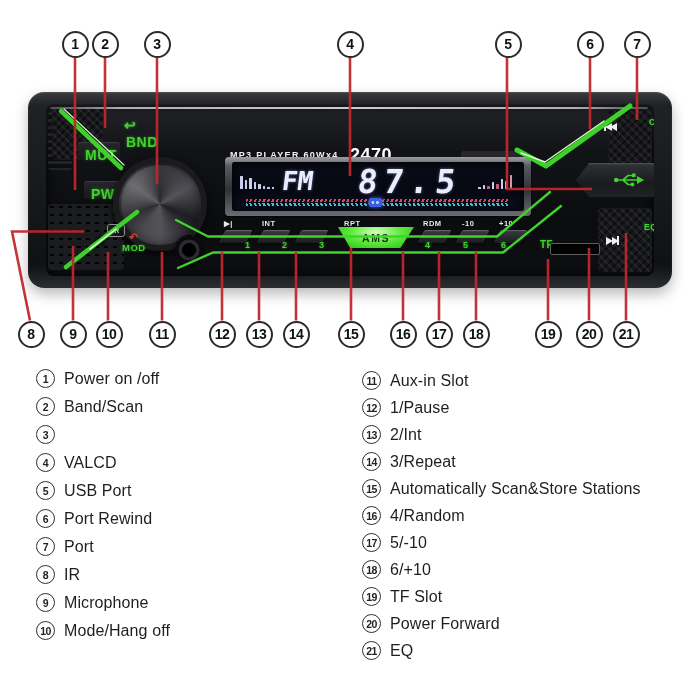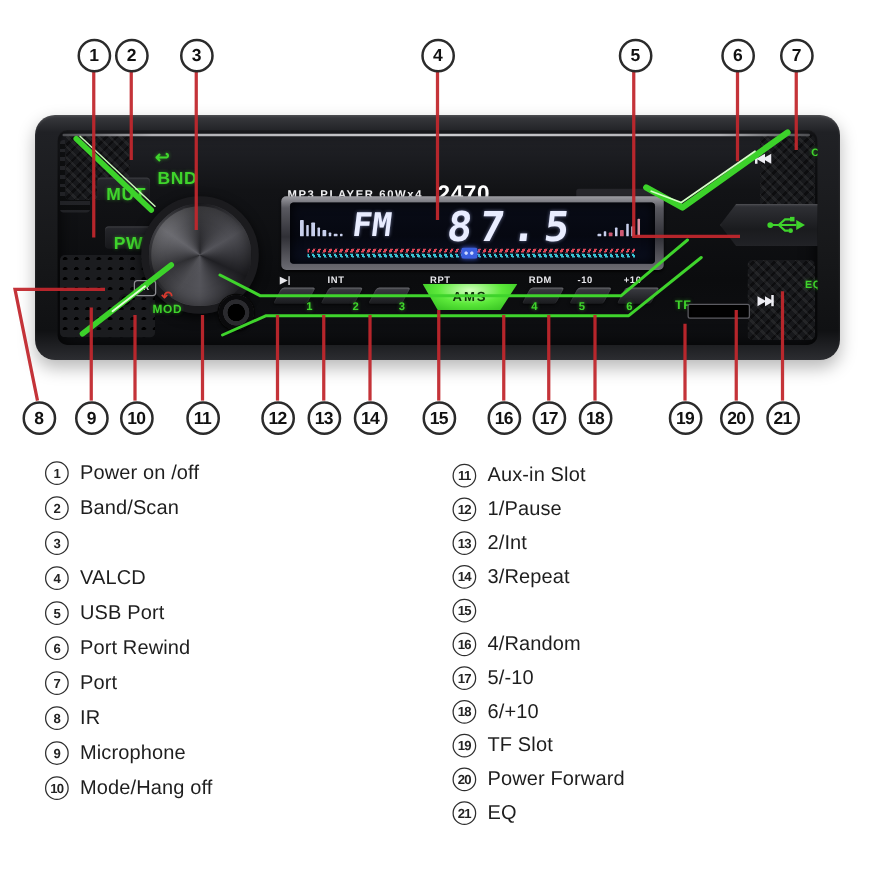--- a/index.html
+++ b/index.html
@@ -410,20 +410,21 @@
   <div class="lrow">
       <span class="lnum">13</span>
       <span class="ltext">2/Int</span>
     </div>
   <div class="lrow">
       <span class="lnum">14</span>
       <span class="ltext">3/Repeat</span>
     </div>
   <div class="lrow">
       <span class="lnum">15</span>
+      <span class="ltext">Automatically Scan&amp;Store Stations</span>
     </div>
   <div class="lrow">
       <span class="lnum">16</span>
       <span class="ltext">4/Random</span>
     </div>
   <div class="lrow">
       <span class="lnum">17</span>
       <span class="ltext">5/-10</span>
     </div>
   <div class="lrow">

